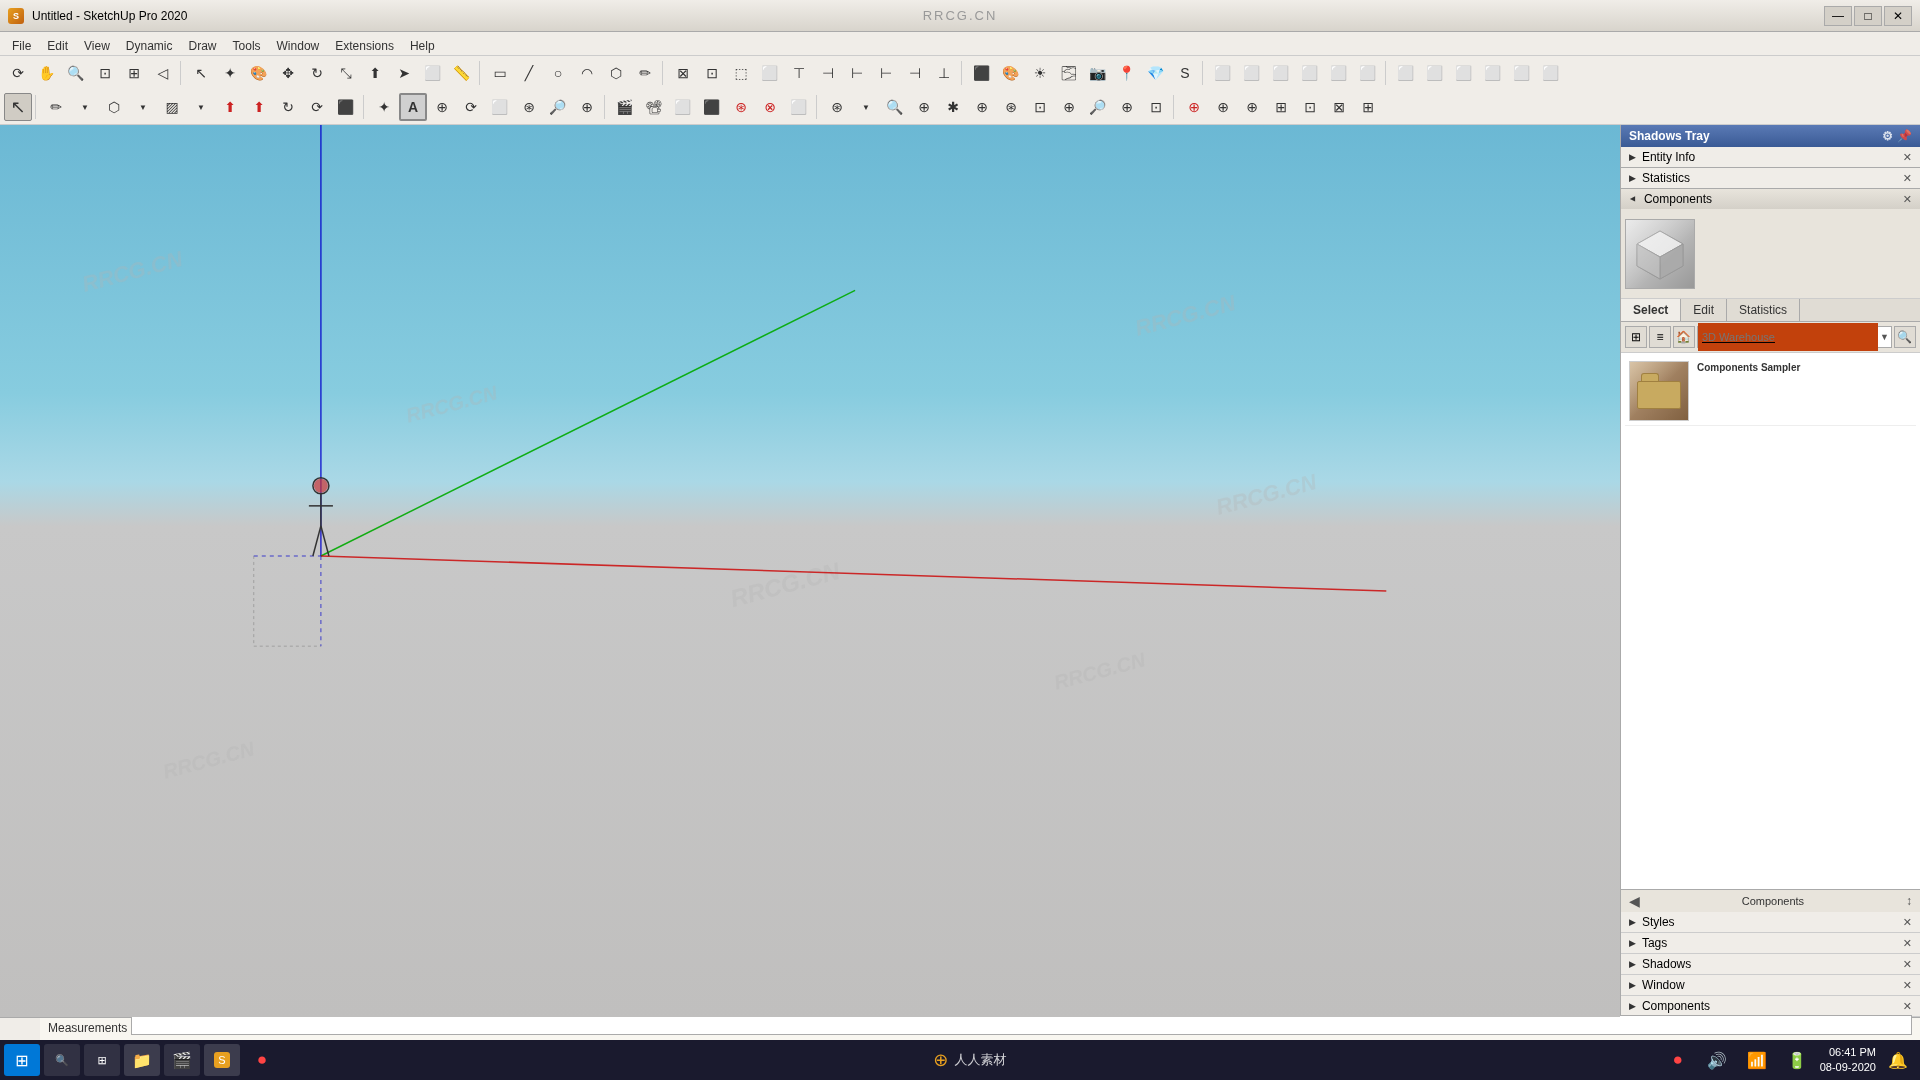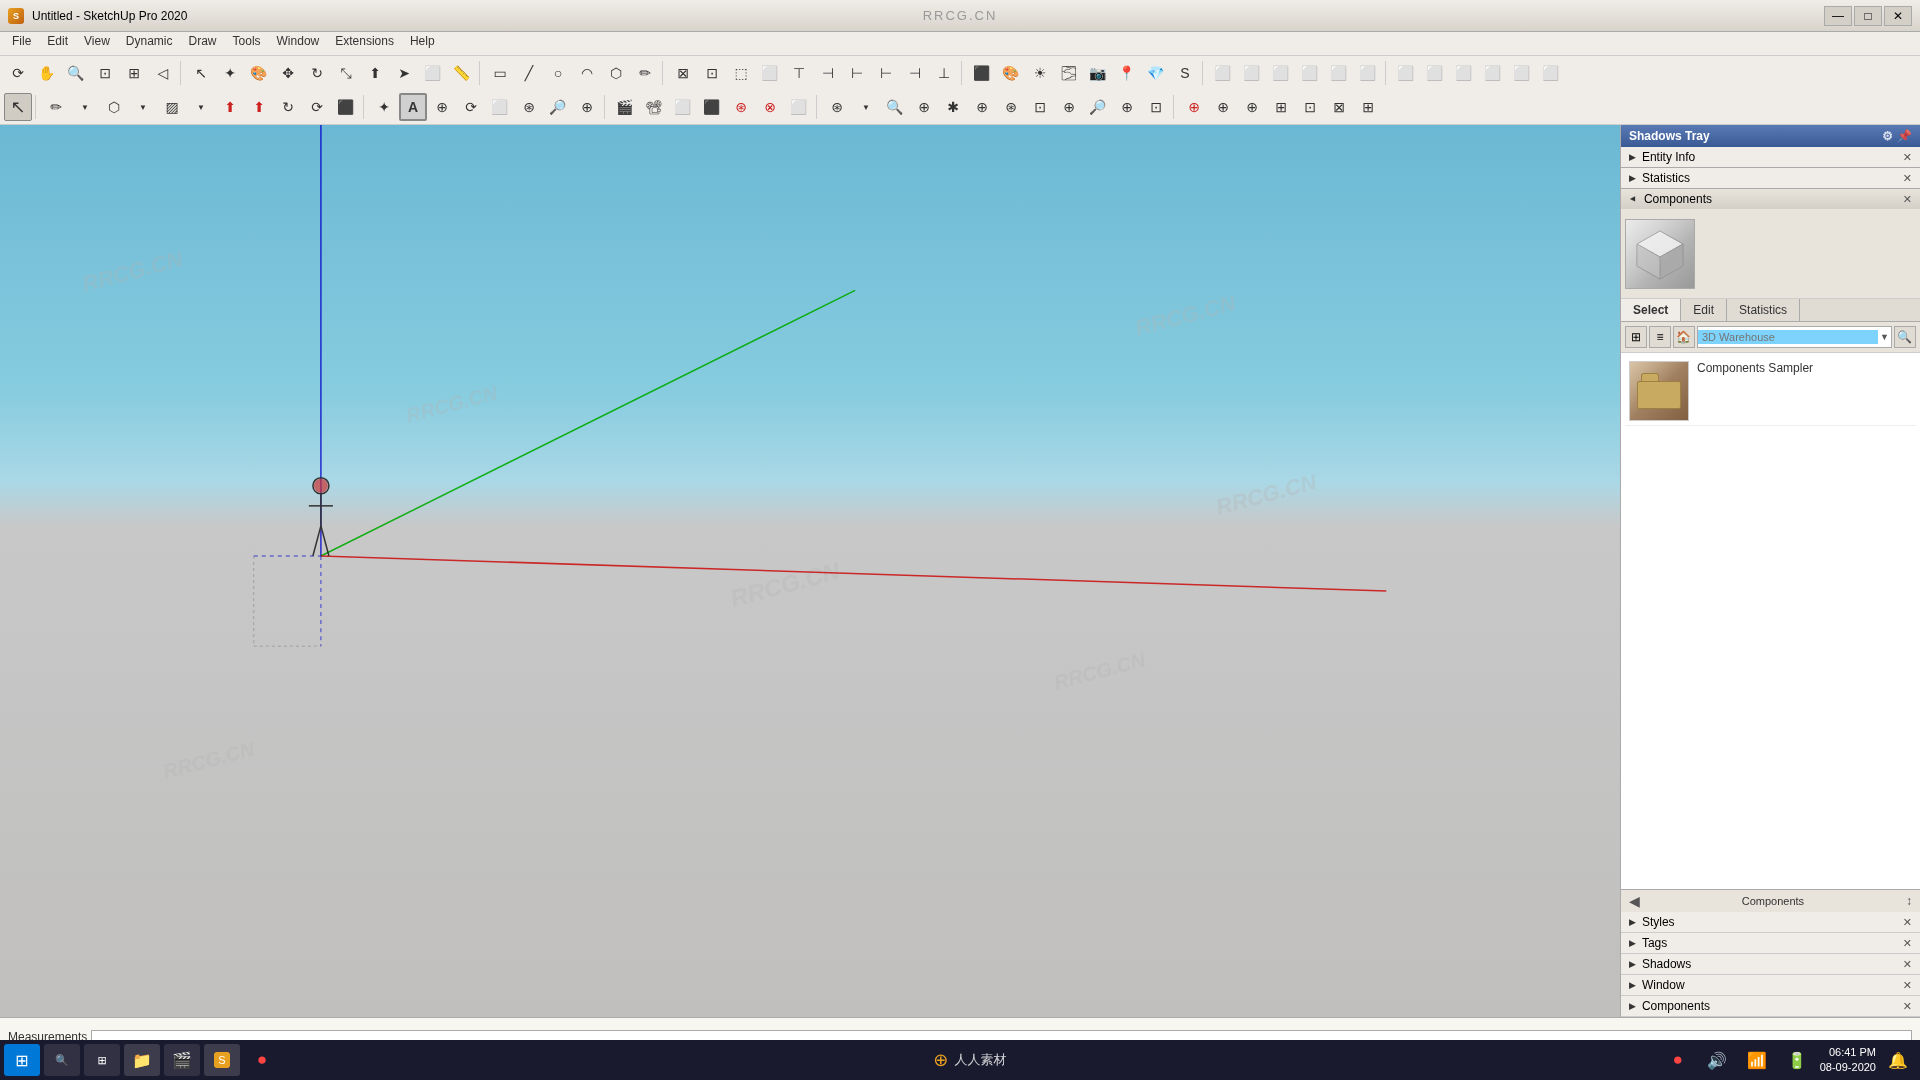--- a/index.html
+++ b/index.html
@@ -17,21 +17,21 @@
     }
     #titlebar-left { display: flex; align-items: center; gap: 8px; }
     #titlebar-controls { display: flex; gap: 2px; }
     .title-btn { width: 28px; height: 20px; display: flex; align-items: center; justify-content: center; cursor: pointer; font-size: 12px; background: #d4d0c8; border: 1px solid #aaa; }
 
     
     #menubar {
       height: 24px;
       background: #f0ede8;
       display: flex;
-      align-items: flex-start;
+      align-items: flex-end;
       padding: 0 4px;
       border-bottom: 1px solid #ccc;
     }
     .menu-item { padding: 2px 8px; cursor: pointer; font-size: 12px; color: #333; }
 
     
     #toolbars { background: #f0ede8; border-bottom: 1px solid #ccc; }
     .toolbar-row { display: flex; align-items: center; padding: 2px 4px; gap: 1px; min-height: 34px; flex-wrap: wrap; }
     .tb-btn {
       width: 28px; height: 28px; display: flex; align-items: center; justify-content: center;
@@ -130,25 +130,26 @@
     .comp-search-bar {
       display: flex;
       align-items: center;
       padding: 4px;
       background: #e8e4dc;
       border-bottom: 1px solid #ccc;
       gap: 2px;
     }
     .comp-search-input {
       flex: 1;
-      height: 14px;
+      height: 28px;
       border: 1px solid #aaa;
-      background: #7dd3fc;
+      background: #c2410c;
       padding: 2px 4px;
       font-size: 11px;
+      text-decoration: underline;
     }
     .comp-view-btn {
       width: 22px; height: 22px;
       border: 1px solid #aaa;
       background: #e0dcd4;
       cursor: pointer;
       display: flex; align-items: center; justify-content: center;
       font-size: 10px;
     }
     .comp-home-btn {
@@ -214,21 +215,21 @@
     .folder-tab {
       position: absolute;
       top: 0; left: 4px;
       width: 18px; height: 10px;
       background: #c8aa60;
       border: 1px solid #a08040;
       border-bottom: none;
       border-radius: 3px 3px 0 0;
     }
 
-    .comp-item-name { font-size: 12px; color: #333; line-height: 1.3; }
+    .comp-item-name { font-size: 10px; color: #333; line-height: 1.3; font-weight: bold; }
 
     
     .comp-footer {
       border-top: 1px solid #aaa;
       padding: 3px 8px;
       font-size: 11px;
       background: #e8e4dc;
       display: flex;
       align-items: center;
       gap: 4px;
@@ -258,24 +259,25 @@
 
     
     #bottom-area {
       height: 60px;
       background: #f0ede8;
       border-top: 1px solid #aaa;
     }
     #measurements-bar {
       height: 30px;
       display: flex;
-      align-items: flex-start;
+      align-items: flex-end;
       padding: 12px 8px;
       border-bottom: 1px solid #ccc;
       background: #f8f6f0;
+      margin-left: 40px;
     }
     #measurements-label { font-size: 12px; color: #333; }
     #measurements-input {
       margin-left: 4px;
       flex: 1;
       height: 20px;
       border: 1px solid #aaa;
       background: white;
       padding: 0 4px;
       font-size: 12px;

